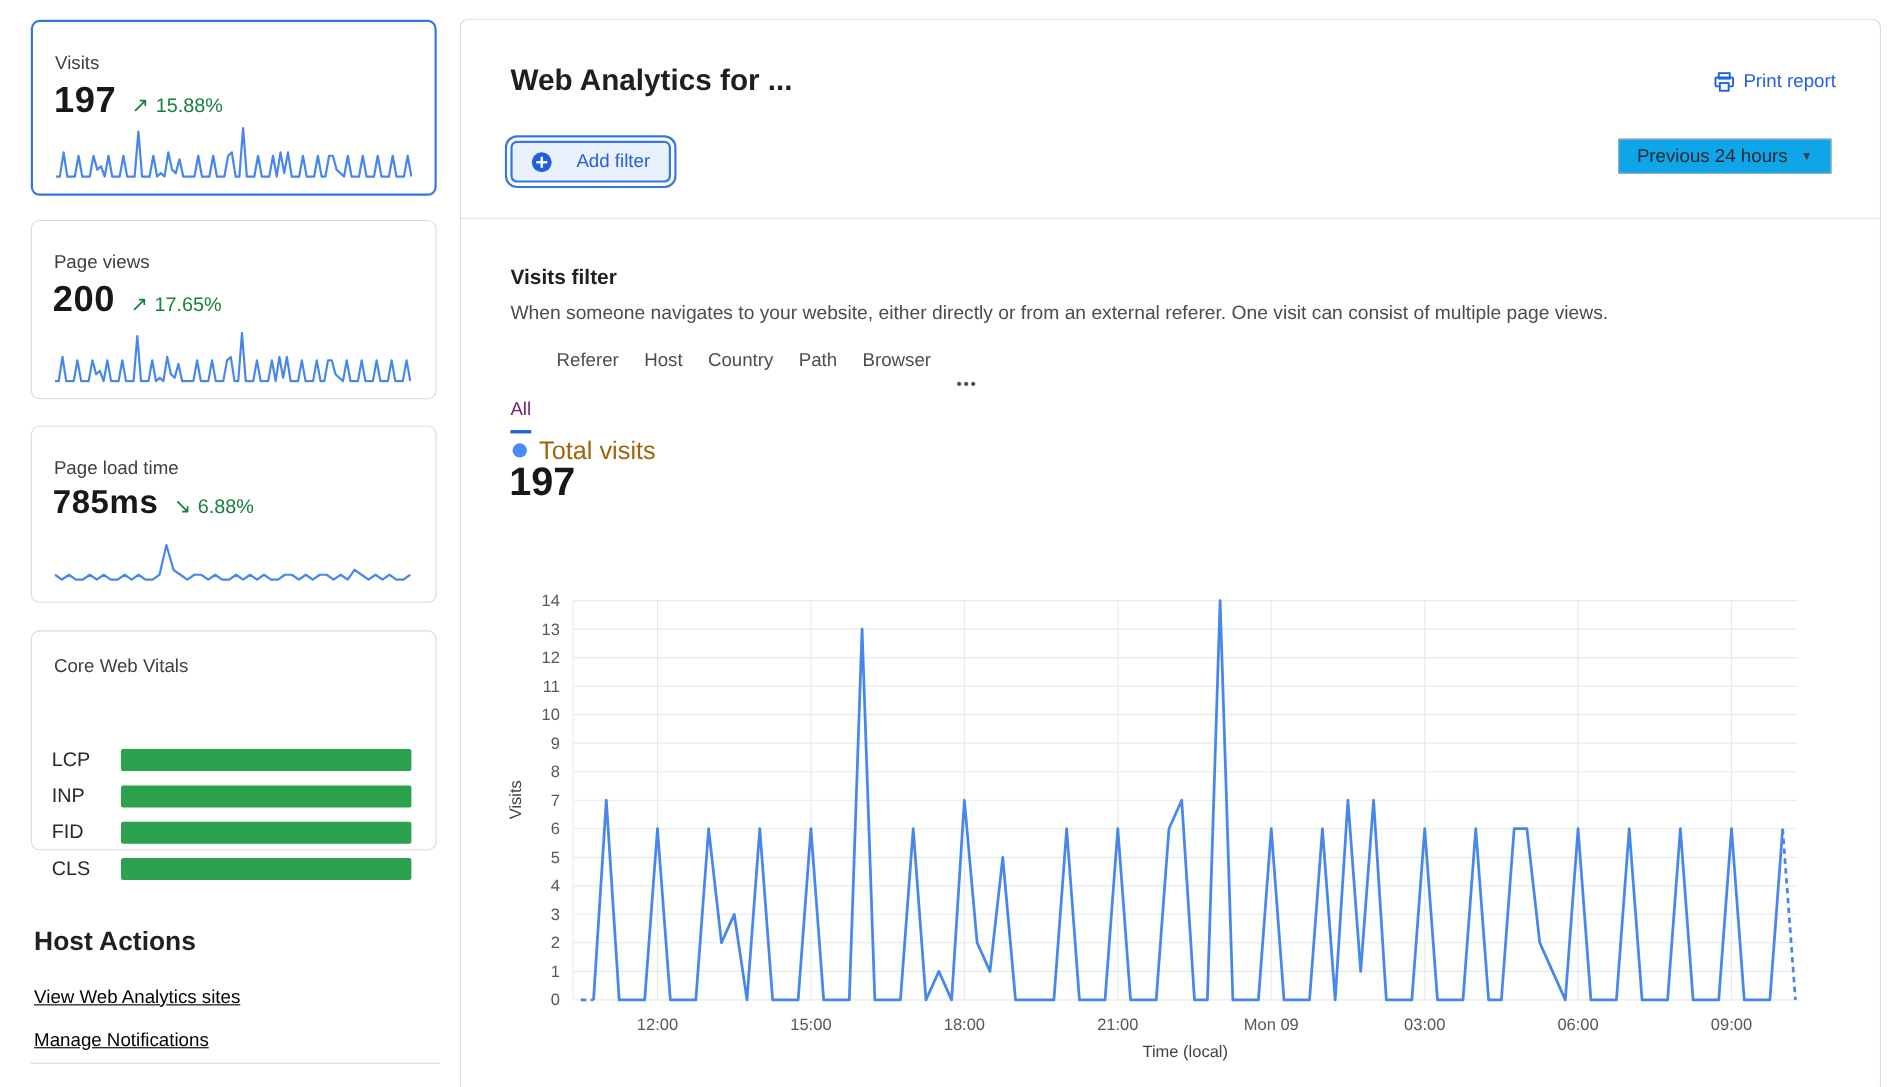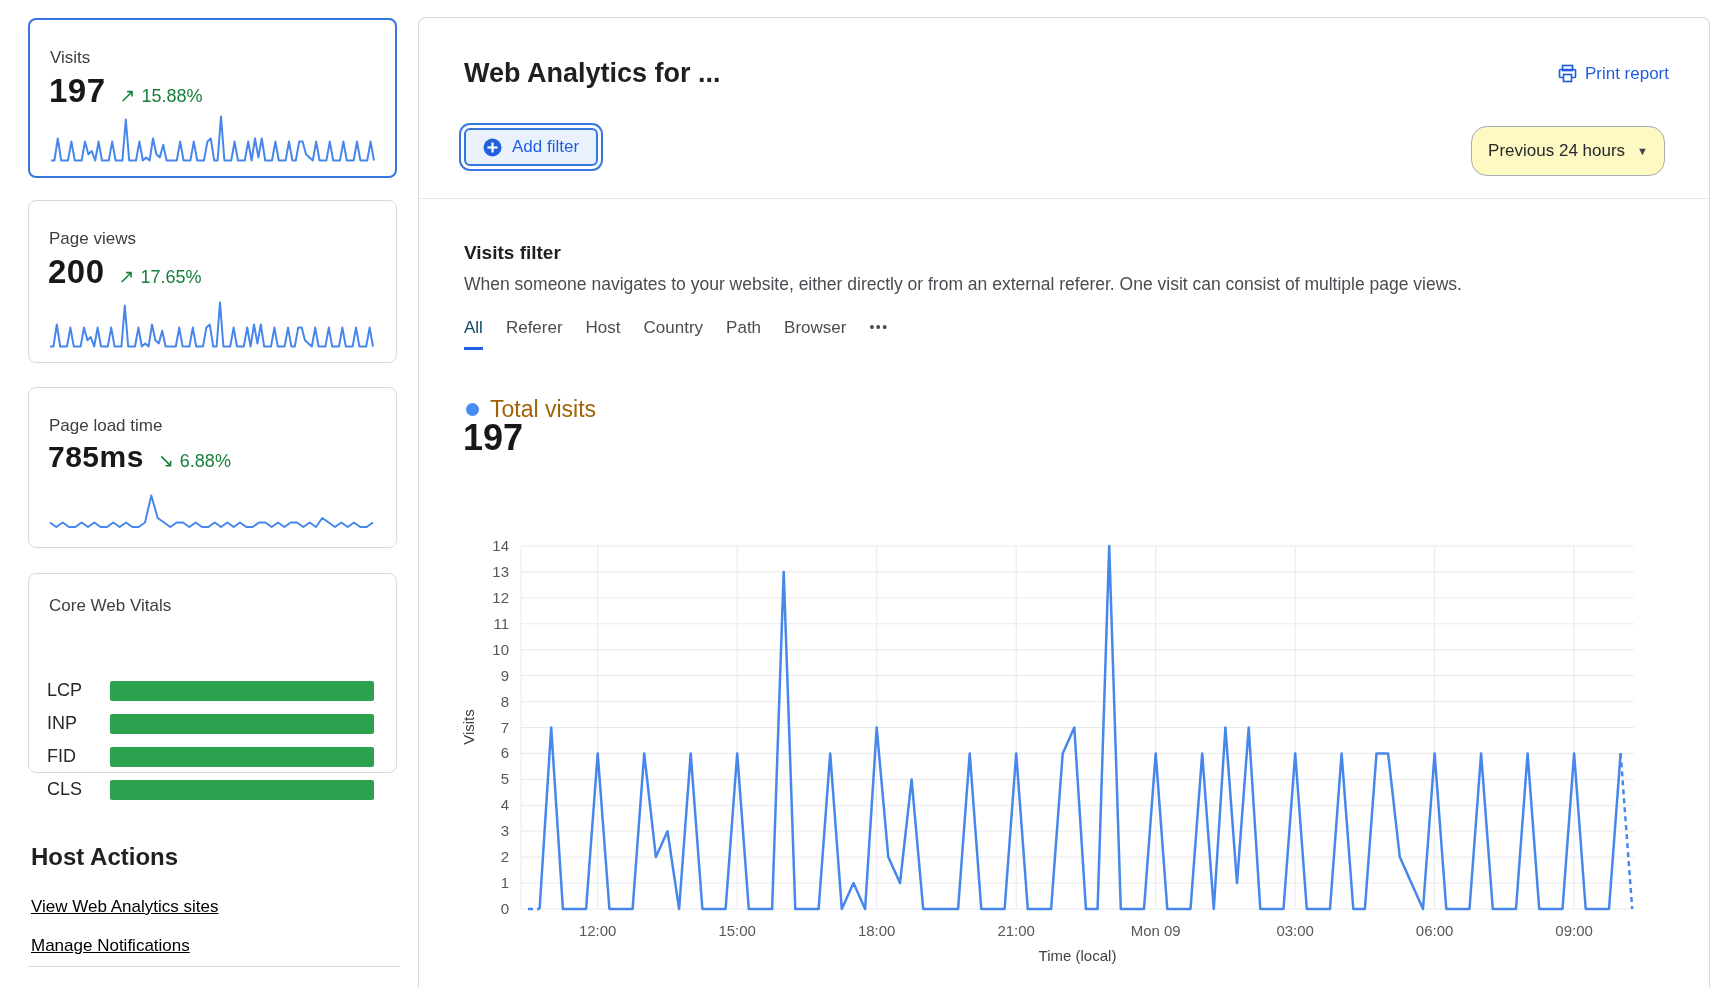--- a/index.html
+++ b/index.html
@@ -23,38 +23,38 @@
   .cwv-bar { flex:1; height:20px; background:#2ca24f; border-radius:2px; }
 
   .qa-title { position:absolute; left:31px; top:843px; font-size:24px; font-weight:700; color:#1f2023; }
   .qa-link { position:absolute; left:31px; font-size:17px; color:#000000; text-decoration:underline; cursor:pointer; }
   .qa-divider { position:absolute; left:28px; top:966px; width:372px; height:1px; background:#d9dadc; }
 
   
   .panel { position:absolute; left:418px; top:17px; width:1292px; height:971px;
            border:1px solid #d8d9db; border-bottom:none; border-radius:8px 8px 0 0; background:#fff; }
   .panel-title { position:absolute; left:45px; top:40px; font-size:27px; font-weight:700; color:#1d1f21; }
-  .print-link { position:absolute; right:40px; top:46px; display:flex; align-items:flex-start; gap:8px;
+  .print-link { position:absolute; right:40px; top:46px; display:flex; align-items:flex-end; gap:8px;
                 font-size:17px; color:#2160dc; cursor:pointer; }
-  .add-filter { position:absolute; left:45px; top:110px; height:38px; display:flex; align-items:center; gap:10px;
+  .add-filter { position:absolute; left:45px; top:110px; height:38px; display:flex; align-items:center; gap:22px;
                 padding:0 17px; background:#e9f1fd; border:2px solid #3677dd; border-radius:6px;
                 box-shadow:0 0 0 3px #ffffff, 0 0 0 5px #3677dd; font-size:17px; color:#2160dc;
                 font-family:inherit; cursor:pointer; }
-  .range-btn { position:absolute; right:44px; top:108px; height:50px; display:flex; align-items:center; gap:12px;
-               padding:0 16px; background:#fef9c3; border:1px solid #a9adb2; border-radius:16px;
+  .range-btn { position:absolute; right:44px; top:108px; height:32px; display:flex; align-items:center; gap:12px;
+               padding:0 16px; background:#0ea5e9; border:1px solid #a9adb2; border-radius:0;
                font-size:17px; color:#26282b; font-family:inherit; cursor:pointer; }
   .range-btn .caret { font-size:11px; color:#3f4246; }
   .panel-divider { position:absolute; left:0; top:180px; width:100%; height:1px; background:#e3e4e6; }
 
   .vs-title { position:absolute; left:45px; top:224px; font-size:19px; font-weight:700; color:#1d1f21; }
   .vs-desc  { position:absolute; left:45px; top:256px; font-size:17.5px; color:#494c50; }
 
   .tabs { position:absolute; left:45px; top:300px; display:flex; gap:23px; }
   .tab { font-size:17px; color:#4a4d51; padding-bottom:9px; cursor:pointer; border-bottom:3px solid transparent; }
-  .tab.active { color:#0c4a6e; border-bottom-color:#2160dc; }
+  .tab.active { color:#701a75; border-bottom-color:#2160dc;margin-top:44px; }
   .tab.more { font-size:14px; letter-spacing:1.5px; align-self:center; padding-bottom:12px; }
 
   .legend { position:absolute; left:47px; top:378px; display:flex; align-items:center; gap:11px; }
   .legend-dot { width:13px; height:13px; border-radius:50%; background:#4b8bf5; }
   .legend-label { font-size:23px; color:#a16207; }
   .big-total { position:absolute; left:44px; top:399px; font-size:36px; font-weight:700; color:#17181a; }
 
   .chart-svg { position:absolute; left:0; top:0; pointer-events:none; }
 </style>
 </head>

